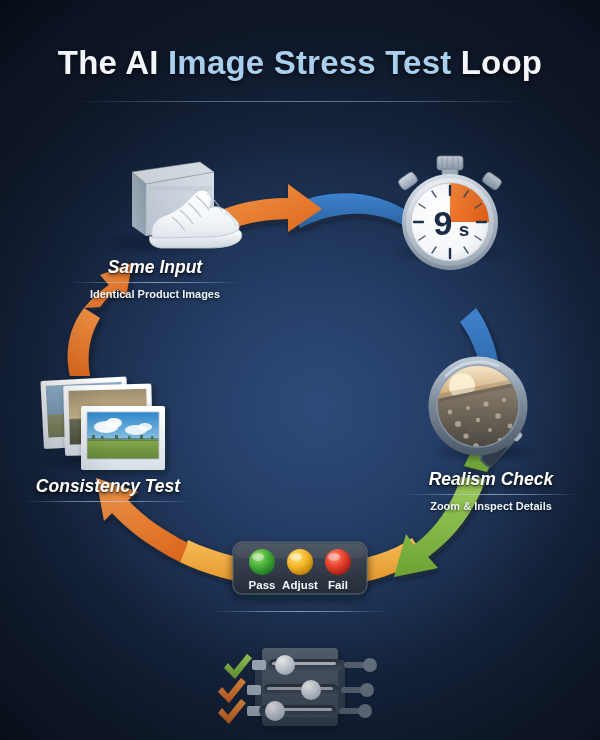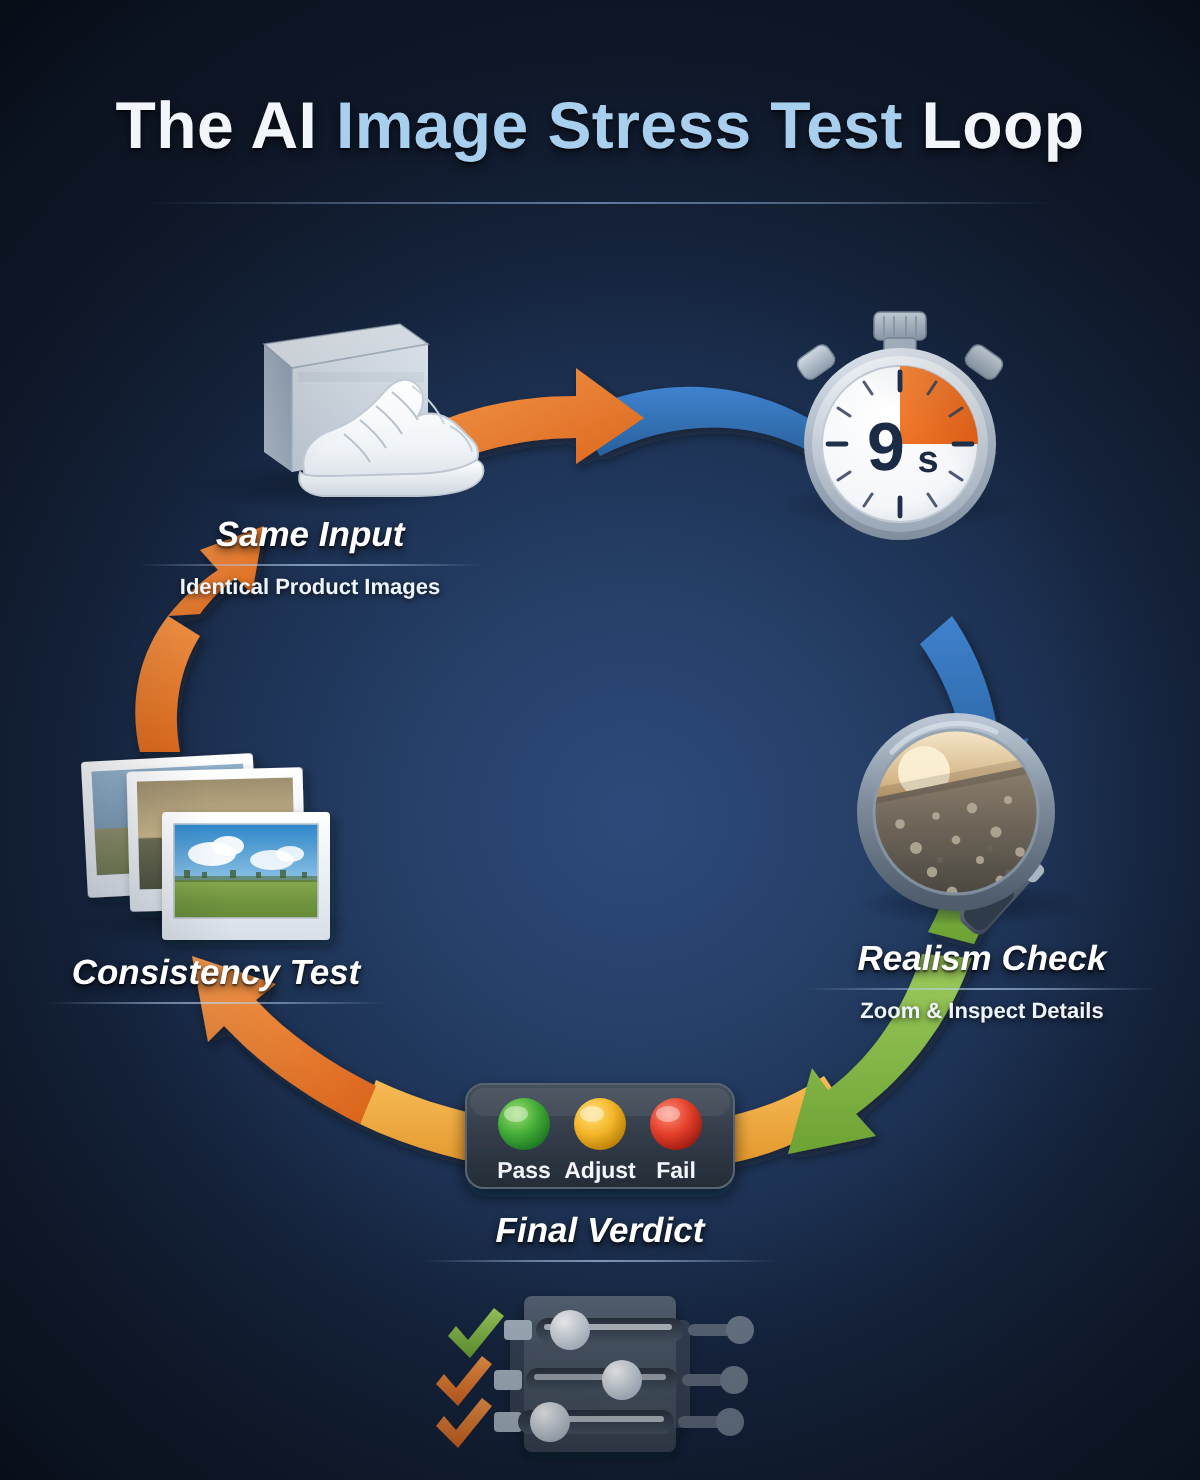--- a/index.html
+++ b/index.html
@@ -518,17 +518,16 @@
     <div class="node-rule"></div>
     <div class="node-sub italic">Zoom &amp; Inspect Details</div>
   </div>
 
   <div class="node-label" id="lbl-consistency">
     <div class="node-title">Consistency Test</div>
     <div class="node-rule"></div>
   </div>
 
   <div class="node-label" id="lbl-verdict">
-    <div class="node-title">Final Verdict</div>
     <div class="node-rule"></div>
   </div>
 
 </div>
 
 </body></html>

